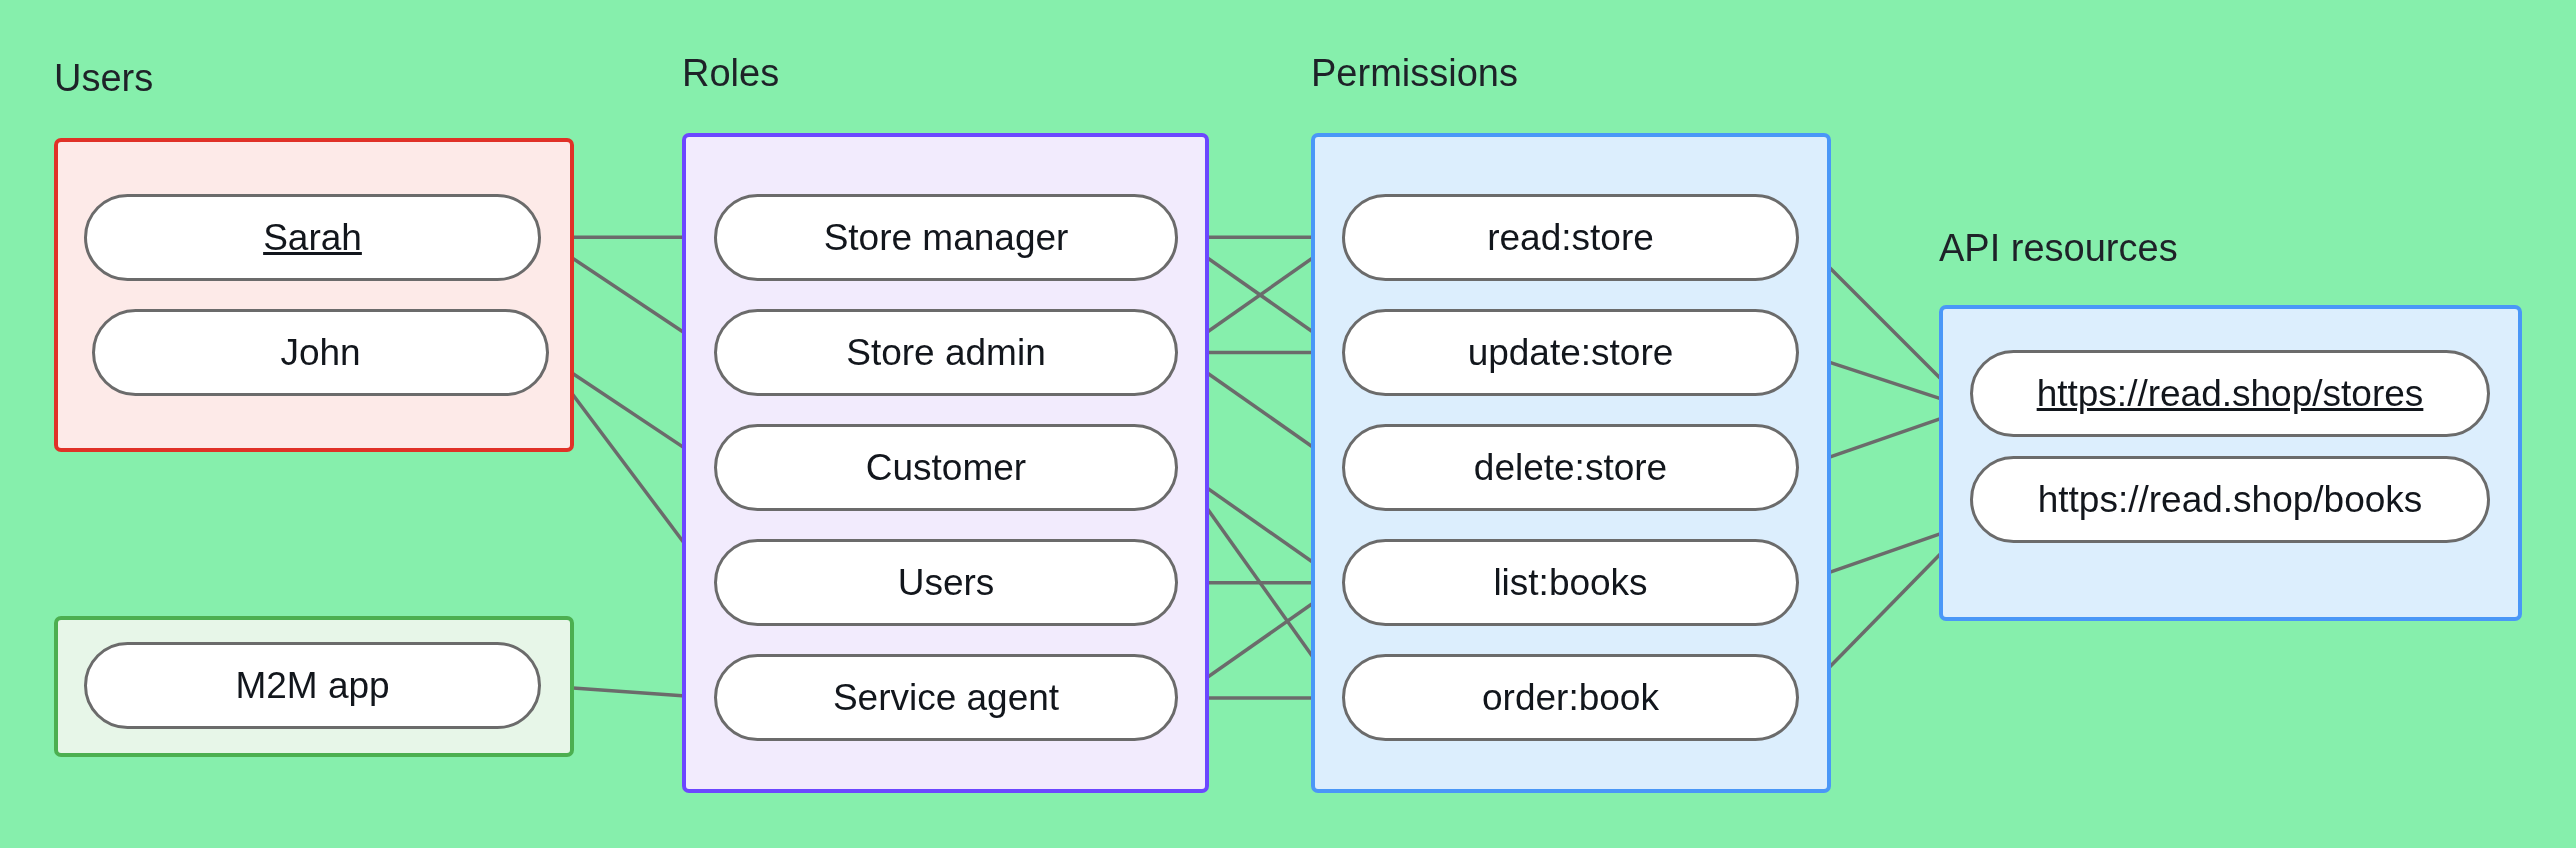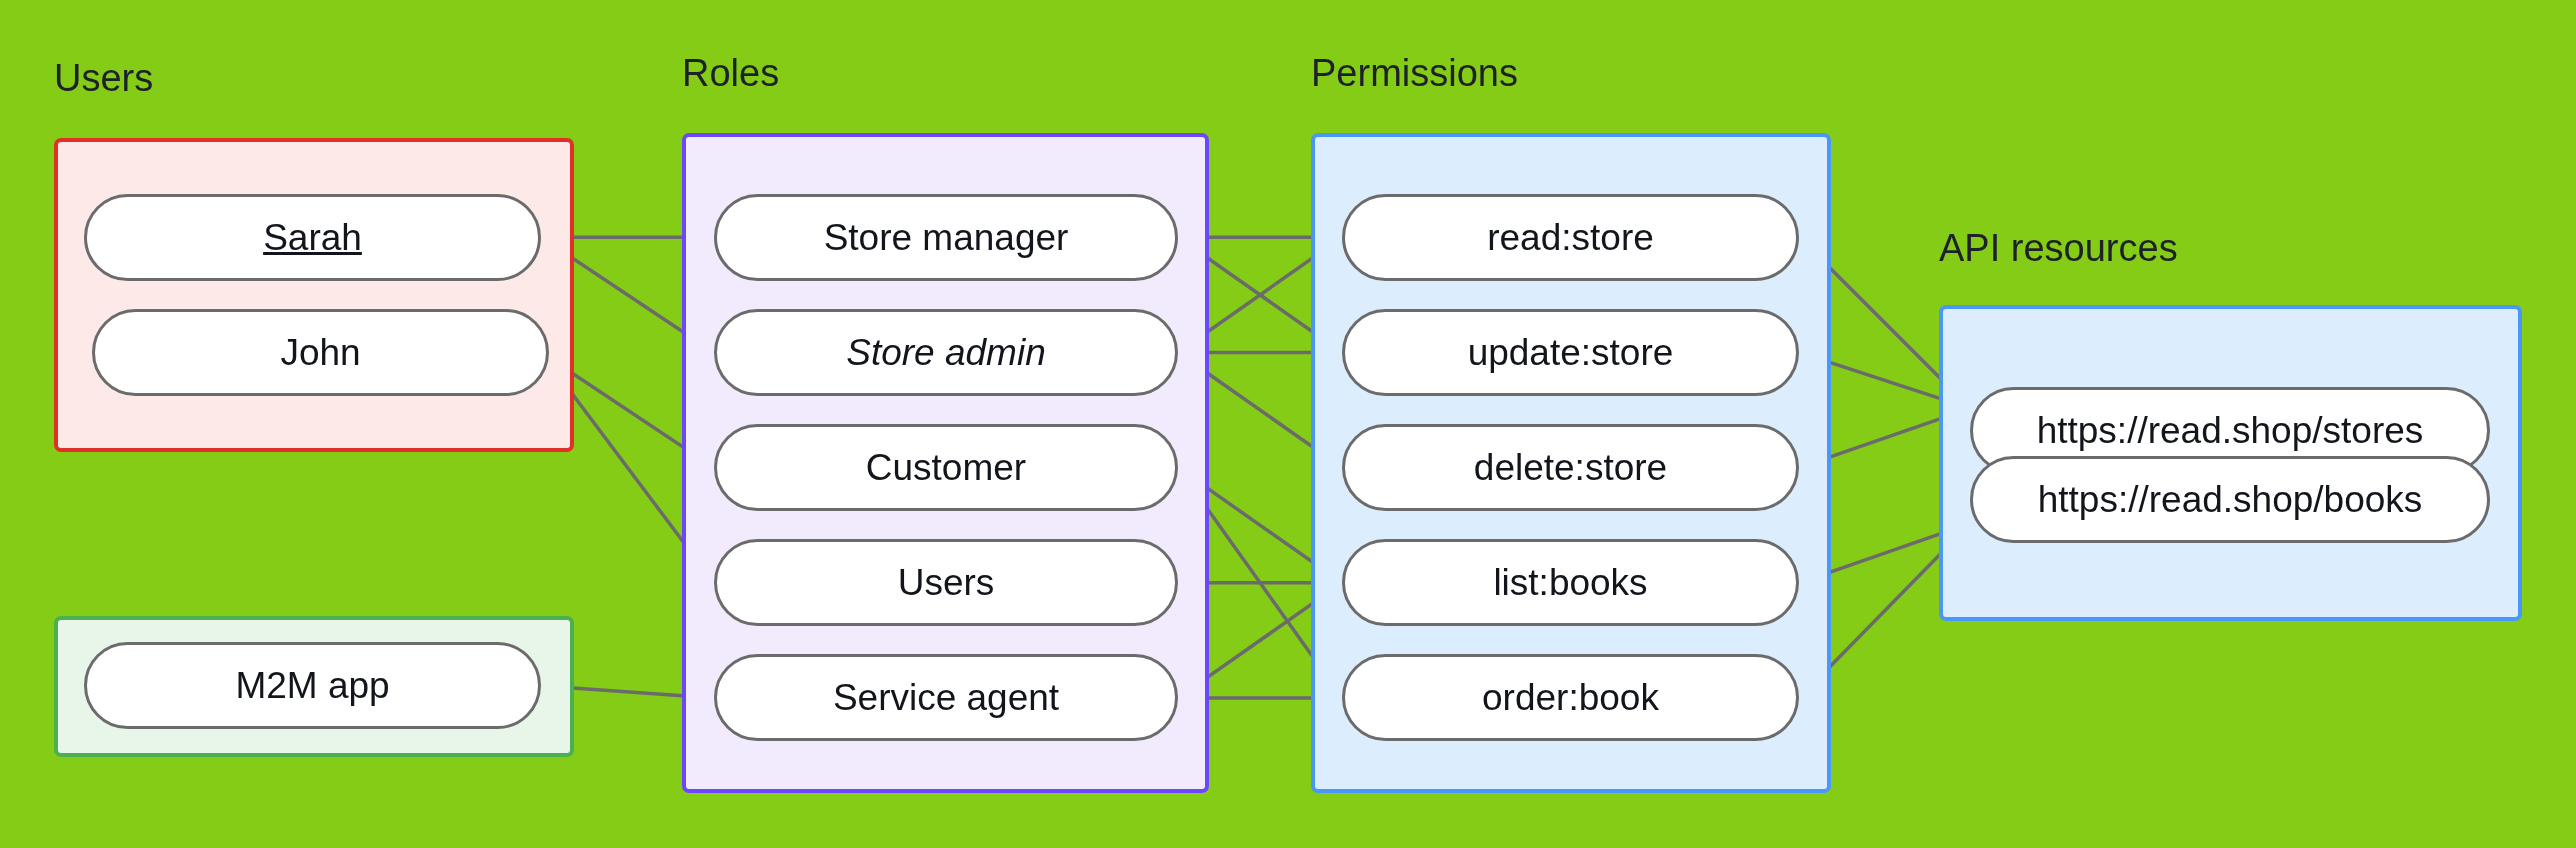--- a/index.html
+++ b/index.html
@@ -9,21 +9,21 @@
   }
   body {
     font-family: "Liberation Sans", sans-serif;
     -webkit-font-smoothing: antialiased;
   }
 
   #canvas {
     position: relative;
     width: 2576px;
     height: 848px;
-    background: #84cc16;
+    background: #86efac;
     overflow: hidden;
   }
 
   
   #edges {
     position: absolute;
     left: 0; top: 0;
     width: 2576px;
     height: 848px;
     z-index: 1;
@@ -123,32 +123,32 @@
   <div class="group-box group-users" style="left:54px; top:138px; width:520px; height:314px;"></div>
   <div class="node" style="left:84px; top:194px; width:457px; height:87px;text-decoration:underline;">Sarah</div>
   <div class="node" style="left:92px; top:309px; width:457px; height:87px;">John</div>
 
   <div class="group-box group-m2m" style="left:54px; top:616px; width:520px; height:141px;"></div>
   <div class="node" style="left:84px; top:642px; width:457px; height:87px;">M2M app</div>
 
   <div class="group-label" style="left:682px; top:54px;">Roles</div>
   <div class="group-box group-roles" style="left:682px; top:133px; width:527px; height:660px;"></div>
   <div class="node" style="left:714px; top:194px; width:464px; height:87px;">Store manager</div>
-  <div class="node" style="left:714px; top:309px; width:464px; height:87px;font-style:italic;">Store admin</div>
+  <div class="node" style="left:714px; top:309px; width:464px; height:87px;">Store admin</div>
   <div class="node" style="left:714px; top:424px; width:464px; height:87px;">Customer</div>
   <div class="node" style="left:714px; top:539px; width:464px; height:87px;">Users</div>
   <div class="node" style="left:714px; top:654px; width:464px; height:87px;">Service agent</div>
 
   <div class="group-label" style="left:1311px; top:54px;">Permissions</div>
   <div class="group-box group-permissions" style="left:1311px; top:133px; width:520px; height:660px;"></div>
   <div class="node" style="left:1342px; top:194px; width:457px; height:87px;">read:store</div>
   <div class="node" style="left:1342px; top:424px; width:457px; height:87px;">delete:store</div>
   <div class="node" style="left:1342px; top:309px; width:457px; height:87px;">update:store</div>
   <div class="node" style="left:1342px; top:539px; width:457px; height:87px;">list:books</div>
   <div class="node" style="left:1342px; top:654px; width:457px; height:87px;">order:book</div>
 
   <div class="group-label" style="left:1939px; top:229px;">API resources</div>
   <div class="group-box group-api" style="left:1939px; top:305px; width:583px; height:316px;"></div>
-  <div class="node" style="left:1970px; top:387px; width:520px; height:87px;">https://read.shop/stores</div>
+  <div class="node" style="left:1970px; top:350px; width:520px; height:87px;text-decoration:underline;">https://read.shop/stores</div>
   <div class="node" style="left:1970px; top:456px; width:520px; height:87px;">https://read.shop/books</div>
 
 </div>
 
 
 </body></html>

